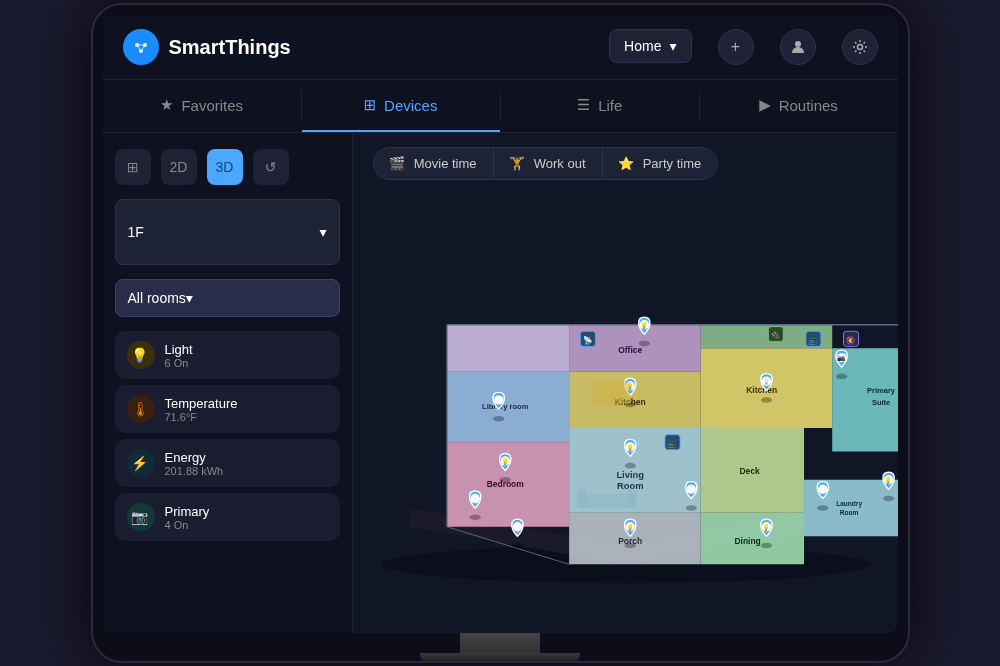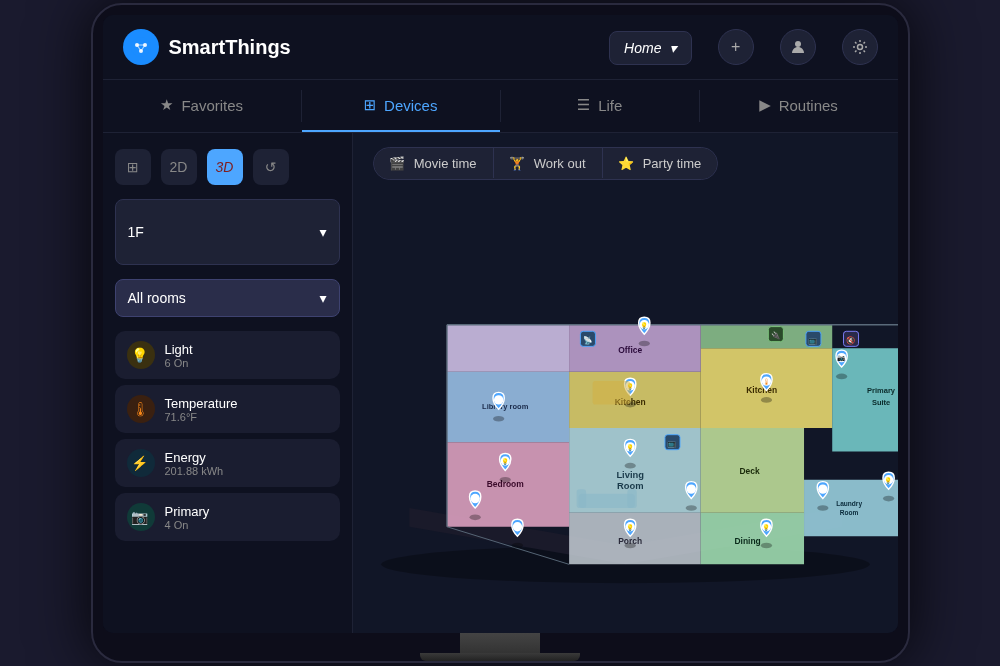--- a/index.html
+++ b/index.html
@@ -52,23 +52,22 @@
       font-size: 18px;
       color: white;
     }
     .logo-text {
       color: white;
       font-size: 20px;
       font-weight: 600;
     }
     .header-right {
       display: flex;
-      align-items: flex-end;
+      align-items: flex-start;
       gap: 26px;
-      font-style: italic;
     }
     .home-dropdown {
       display: flex;
       align-items: center;
       gap: 8px;
       background: #1e2235;
       border: 1px solid #2e3250;
       border-radius: 8px;
       padding: 8px 14px;
       color: white;
@@ -147,39 +146,38 @@
       background: #1e2235;
       display: flex;
       align-items: center;
       justify-content: center;
       cursor: pointer;
       color: #888;
       font-size: 14px;
     }
     .view-btn.active {
       background: #4da6ff;
-      color: #7f1d1d;
-      font-style: italic;
+      color: #0c4a6e;
     }
     .floor-dropdown {
       display: flex;
       align-items: center;
       justify-content: space-between;
       background: #1e2235;
       border-radius: 8px;
       padding: 24px 12px;
       color: white;
       font-size: 14px;
       cursor: pointer;
       border: 1px solid #2e3250;
     }
     .room-dropdown {
       display: flex;
       align-items: center;
-      justify-content: space-between;
+      justify-content: flex-start;
       background: #2a2d4a;
       border-radius: 8px;
       padding: 10px 12px;
       color: white;
       font-size: 14px;
       cursor: pointer;
       border: 1px solid #3e4270;
     }
     .home-status-title {
       color: #888;

